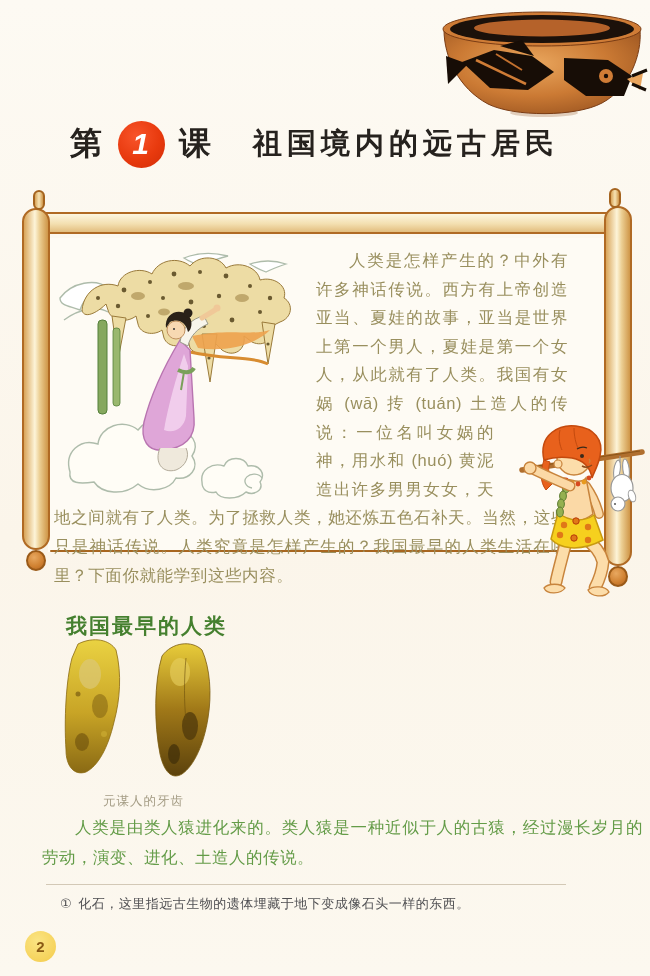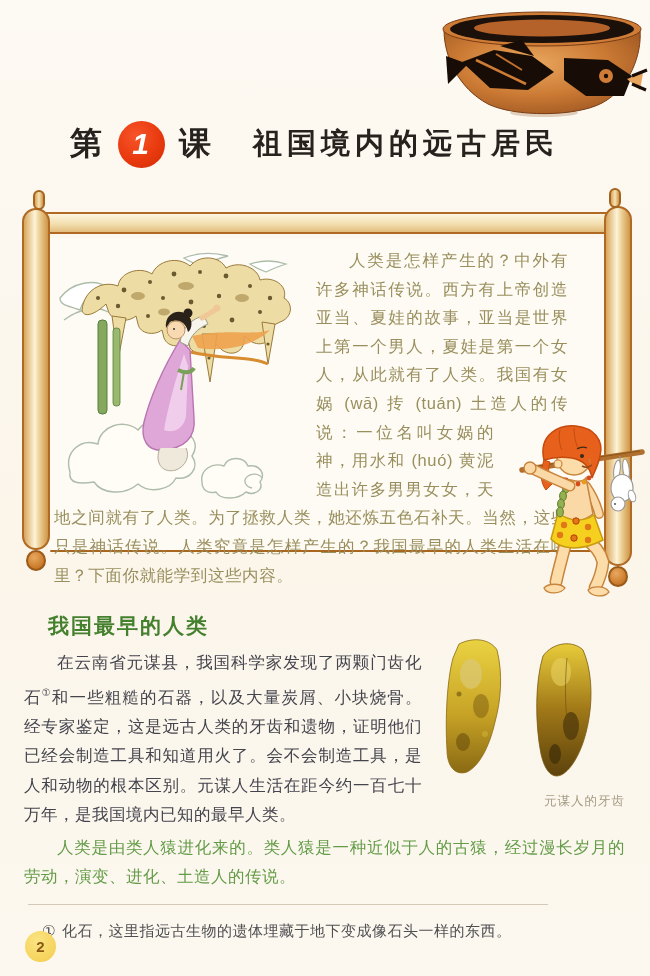--- a/index.html
+++ b/index.html
@@ -88,41 +88,41 @@
   }
   .scroll-text {
     font-size:16.5px; line-height:28.6px; letter-spacing:0.6px;
     color:#998f5e; text-align:justify; text-indent:2em;
   }
 
   
   .cave-child { position:absolute; left:516px; top:416px; width:134px; height:188px; z-index:6; }
 
   
-  .main { position:absolute; left:24px; top:612px; width:601px; }
+  .main { position:absolute; left:42px; top:612px; width:601px; }
   .section-heading {
     margin-left:24px; font-size:21px; font-weight:bold;
     color:#45802f; letter-spacing:2px;
   }
   .content-row { display:flex; margin-top:8px; }
   .para { font-size:16.5px; line-height:29.5px; letter-spacing:0.5px;
           color:#44444d; text-align:justify; text-indent:2em; }
   .para1 { width:398px; }
   .para1 sup { font-size:10px; }
-  .figure-col { width:203px; margin-top:-14px; text-align:right; }
+  .figure-col { width:203px; margin-top:-14px; text-align:center; }
   .figure-col .caption {
     display:block; margin-top:3px; font-size:12.5px; letter-spacing:1px;
     color:#a49c84;
   }
   .para2 { margin-top:3px; color:#649c48; }
   .footnote-divider {
     margin:12px 0 0 4px; width:520px; height:1px; background:#d3c9b6;
   }
   .footnote {
-    margin:17px 0 0 18px; font-size:15px; letter-spacing:0.5px; color:#4f4f52;
+    margin:10px 0 0 18px; font-size:13px; letter-spacing:0.5px; color:#4f4f52;
   }
   .footnote .fn-marker { margin-right:6px; }
 
   
   .page-circle {
     position:absolute; left:25px; top:931px; width:31px; height:31px;
     border-radius:50%; background:radial-gradient(circle at 40% 32%, #fae483 0%, #f6d35c 70%, #f0c84a 100%);
     display:flex; align-items:center; justify-content:center;
   }
   .page-circle span { font-size:15px; font-weight:bold; color:#8a5a14; }
@@ -326,21 +326,20 @@
       <path d="M54,70 C40,64 26,58 17,53" stroke="#c8843c" stroke-width="11" stroke-linecap="round" fill="none"></path>
       <path d="M54,70 C40,64 26,58 17,53" stroke="#fbd9a6" stroke-width="8" stroke-linecap="round" fill="none"></path>
       <circle cx="14" cy="52" r="6" fill="#fbd9a6" stroke="#c8843c" stroke-width="1.4"></circle>
     </svg>
   </div>
 
   <div class="main">
     <h2 class="section-heading">我国最早的人类</h2>
 
     <div class="content-row">
-      <p class="para para1"><span>在云南省元谋县，我国科学家发现了两颗门齿化石</span><sup>①</sup><span>和一些粗糙的石器，以及大量炭屑、小块烧骨。经专家鉴定，这是远古人类的牙齿和遗物，证明他们已经会制造工具和知道用火了。会不会制造工具，是人和动物的根本区别。元谋人生活在距今约一百七十万年，是我国境内已知的最早人类。</span></p>
 
       <div class="figure-col">
         <svg width="200" height="152" viewBox="0 0 200 152">
           <defs>
             <linearGradient id="t1" x1="0" y1="0" x2="0" y2="1">
               <stop offset="0%" stop-color="#ead242"></stop>
               <stop offset="55%" stop-color="#c8a426"></stop>
               <stop offset="100%" stop-color="#8a6a14"></stop>
             </linearGradient>
             <linearGradient id="t2" x1="0" y1="0" x2="0" y2="1">

